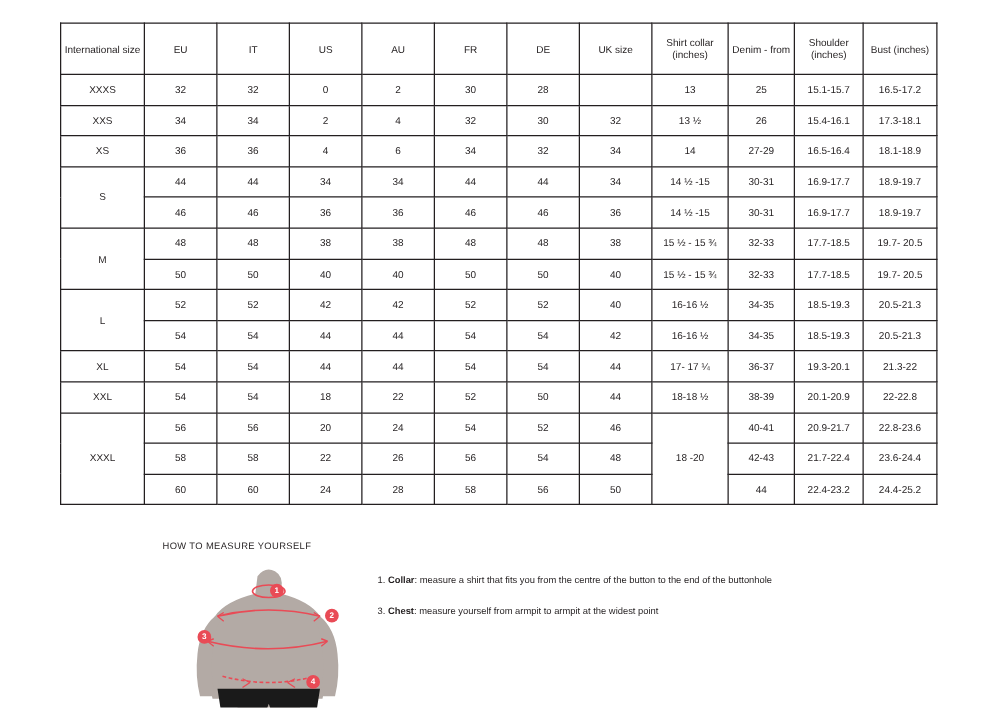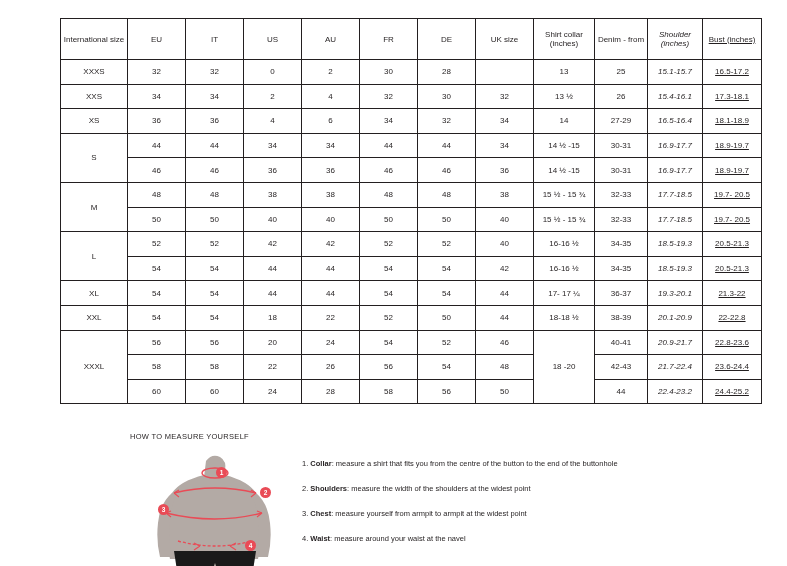--- a/index.html
+++ b/index.html
@@ -10,21 +10,21 @@
   body {
     width: 787px;
     height: 566px;
     font-family: "Liberation Sans", sans-serif;
     color: #231f20;
     position: relative;
     overflow: hidden;
   }
   #size-table {
     position: absolute;
-    left: 60px;
+    left: 48px;
     top: 18px;
     width: 668px;
     border-collapse: collapse;
     table-layout: fixed;
   }
   #size-table td, #size-table th {
     border: 1px solid #231f20;
     font-size: 8px;
     font-weight: normal;
     text-align: center;
@@ -35,22 +35,22 @@
   }
   #size-table thead th {
     height: 40px;
     font-size: 8px;
   }
   .col-intl { width: 66px; }
   .col-std  { width: 57px; }
   .col-uk   { width: 57px; }
   .col-collar { width: 60px; }
   .col-denim { width: 52px; }
-  .col-shoulder { width: 54px; font-style: italic; }
-  .col-bust  { width: 58px; text-decoration: underline; }
+  .col-shoulder { width: 54px; }
+  .col-bust  { width: 58px; }
 
   .measure-wrap {
     position: absolute;
     left: 130px;
     top: 432px;
     width: 640px;
   }
   .measure-title {
     font-size: 7.5px;
     font-weight: normal;
@@ -337,18 +337,16 @@
         <path d="M70 99 l-6 -3 M70 99 l-6 4" stroke="#e94b56" stroke-width="1.1" fill="none"></path>
         <path d="M100 99 l6 -3 M100 99 l6 4" stroke="#e94b56" stroke-width="1.1" fill="none"></path>
       </svg>
       <div class="callout" style="left:86px; top:20px;">1</div>
       <div class="callout" style="left:130px; top:40px;">2</div>
       <div class="callout" style="left:28px; top:57px;">3</div>
       <div class="callout" style="left:115px; top:93px;">4</div>
     </div>
     <div class="measure-list" id="measure-list">
         <div class="measure-item"><span>1.</span> <b>Collar</b><span>: measure a shirt that fits you from the centre of the button to the end of the buttonhole</span></div>
-        <div class="measure-item"><span>2.</span> <b>Shoulders</b><span>: measure the width of the shoulders at the widest point</span></div>
         <div class="measure-item"><span>3.</span> <b>Chest</b><span>: measure yourself from armpit to armpit at the widest point</span></div>
-        <div class="measure-item"><span>4.</span> <b>Waist</b><span>: measure around your waist at the navel</span></div>
       </div>
   </div>
 </div>
 
 </body></html>

